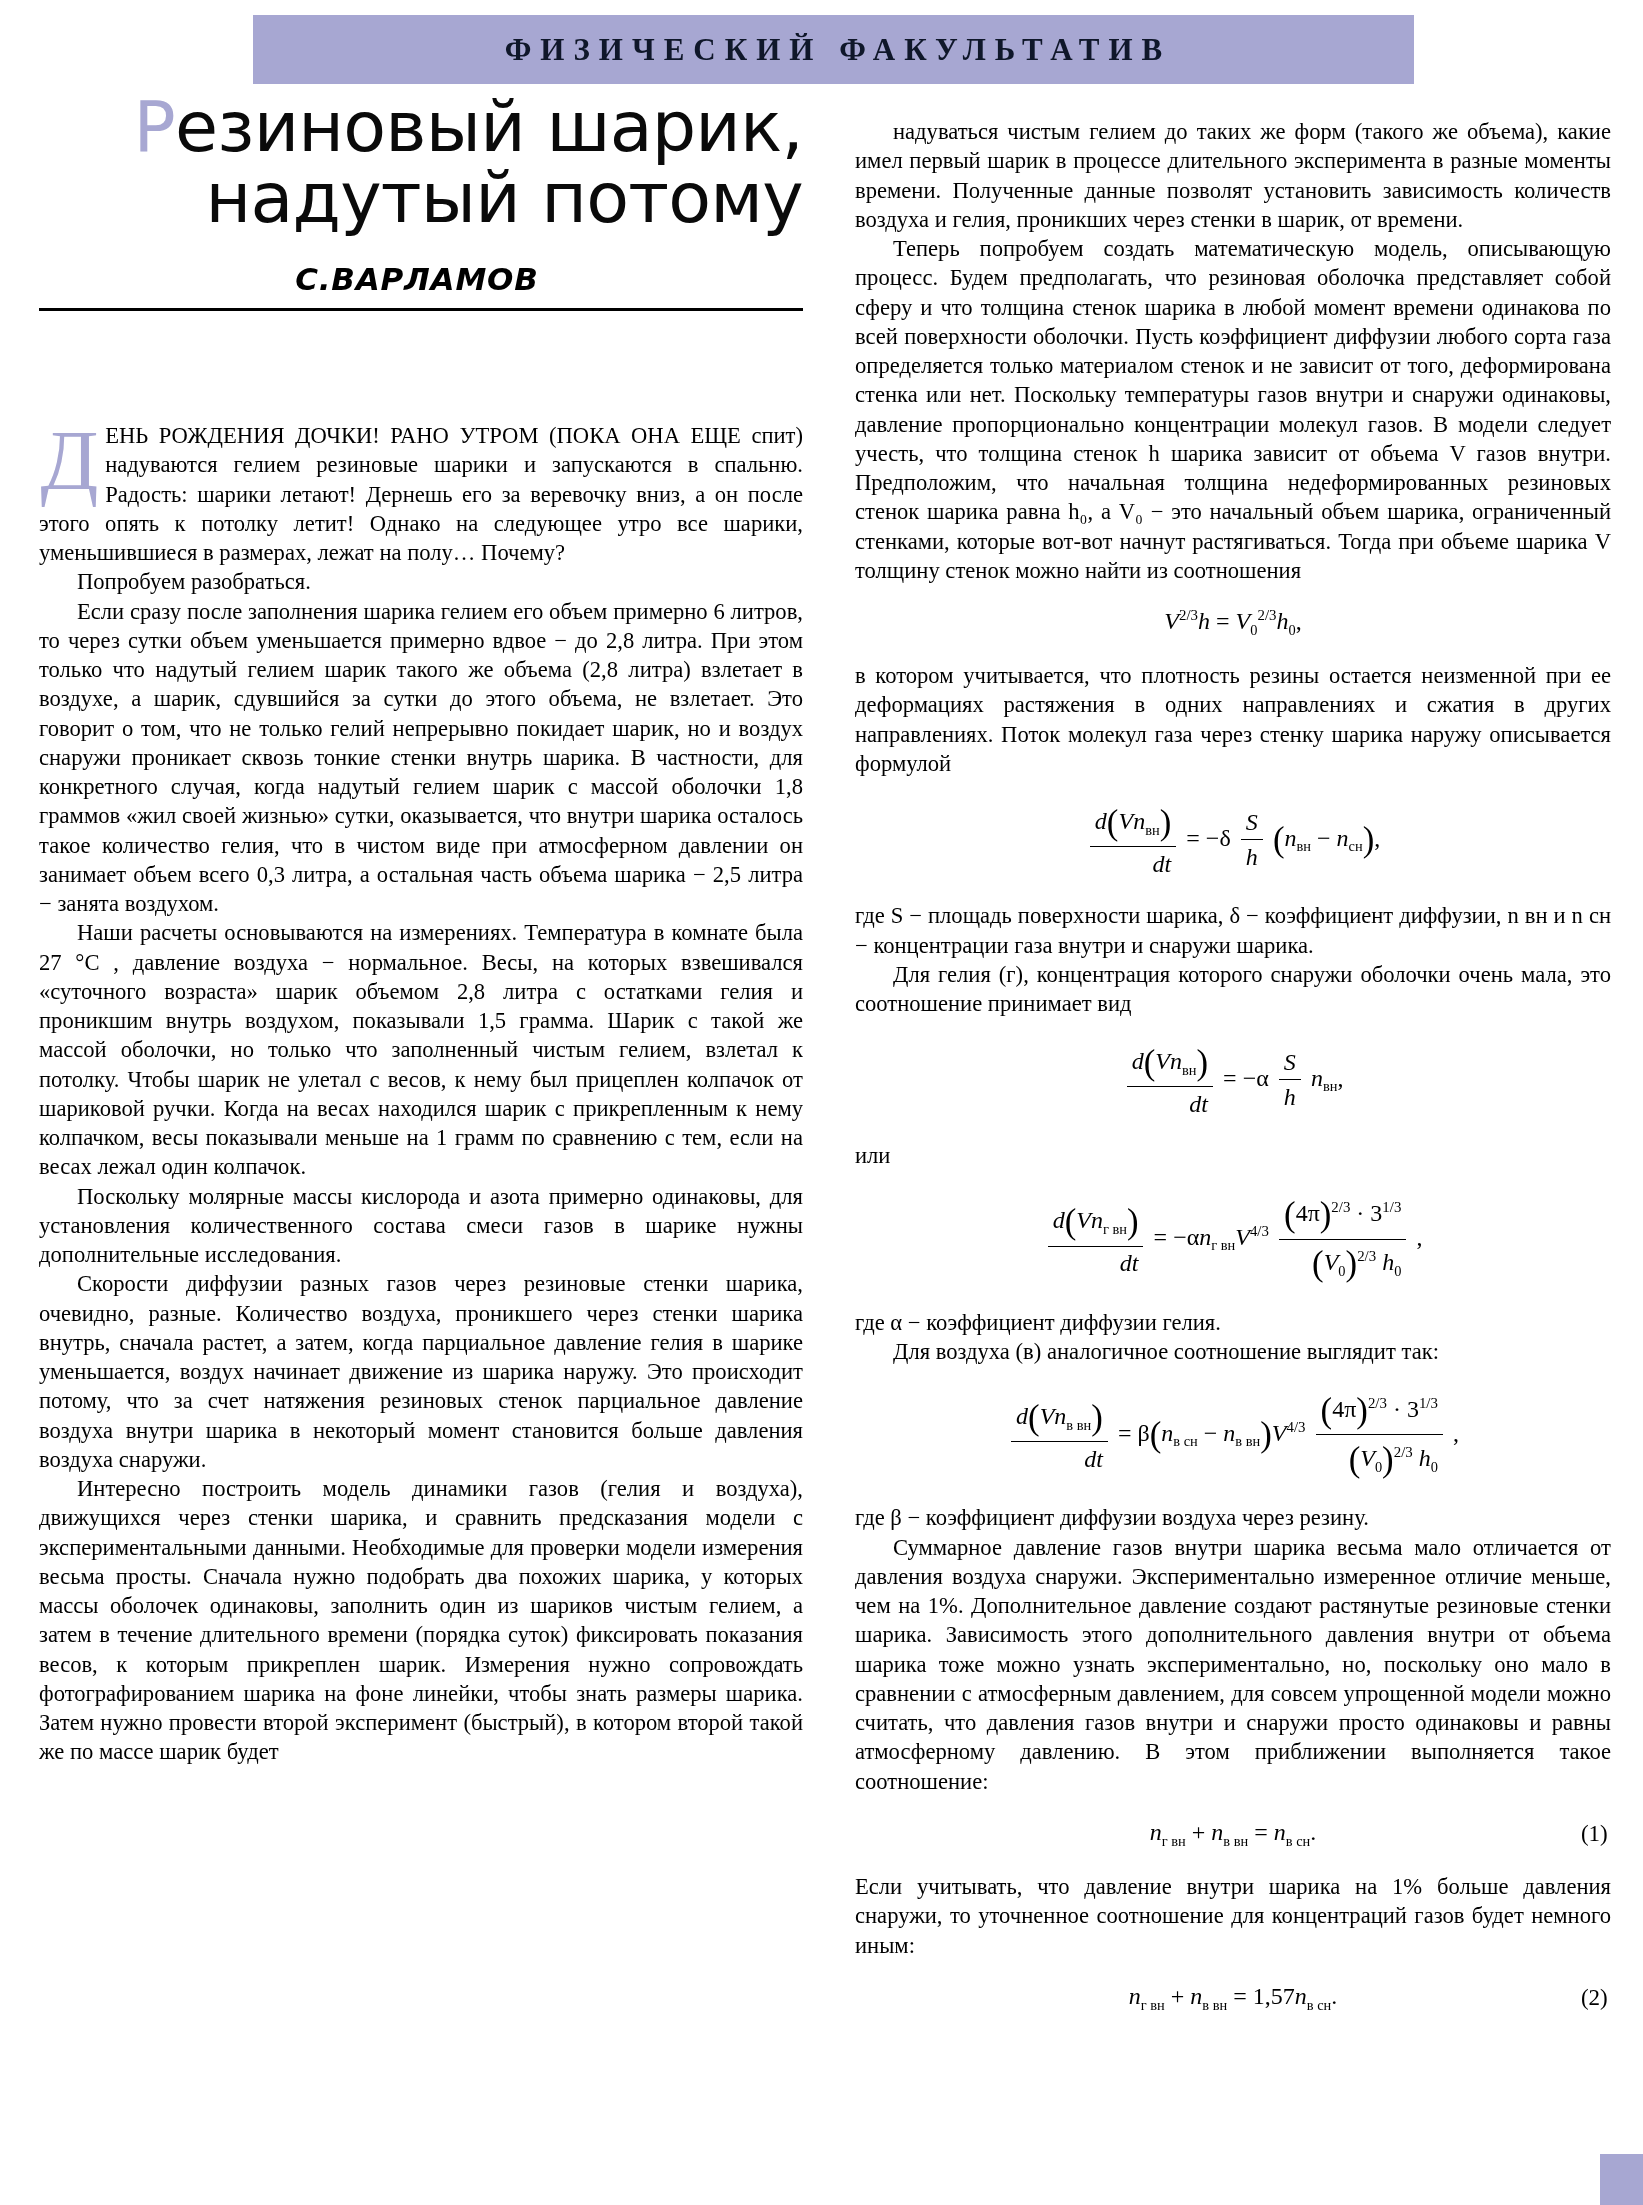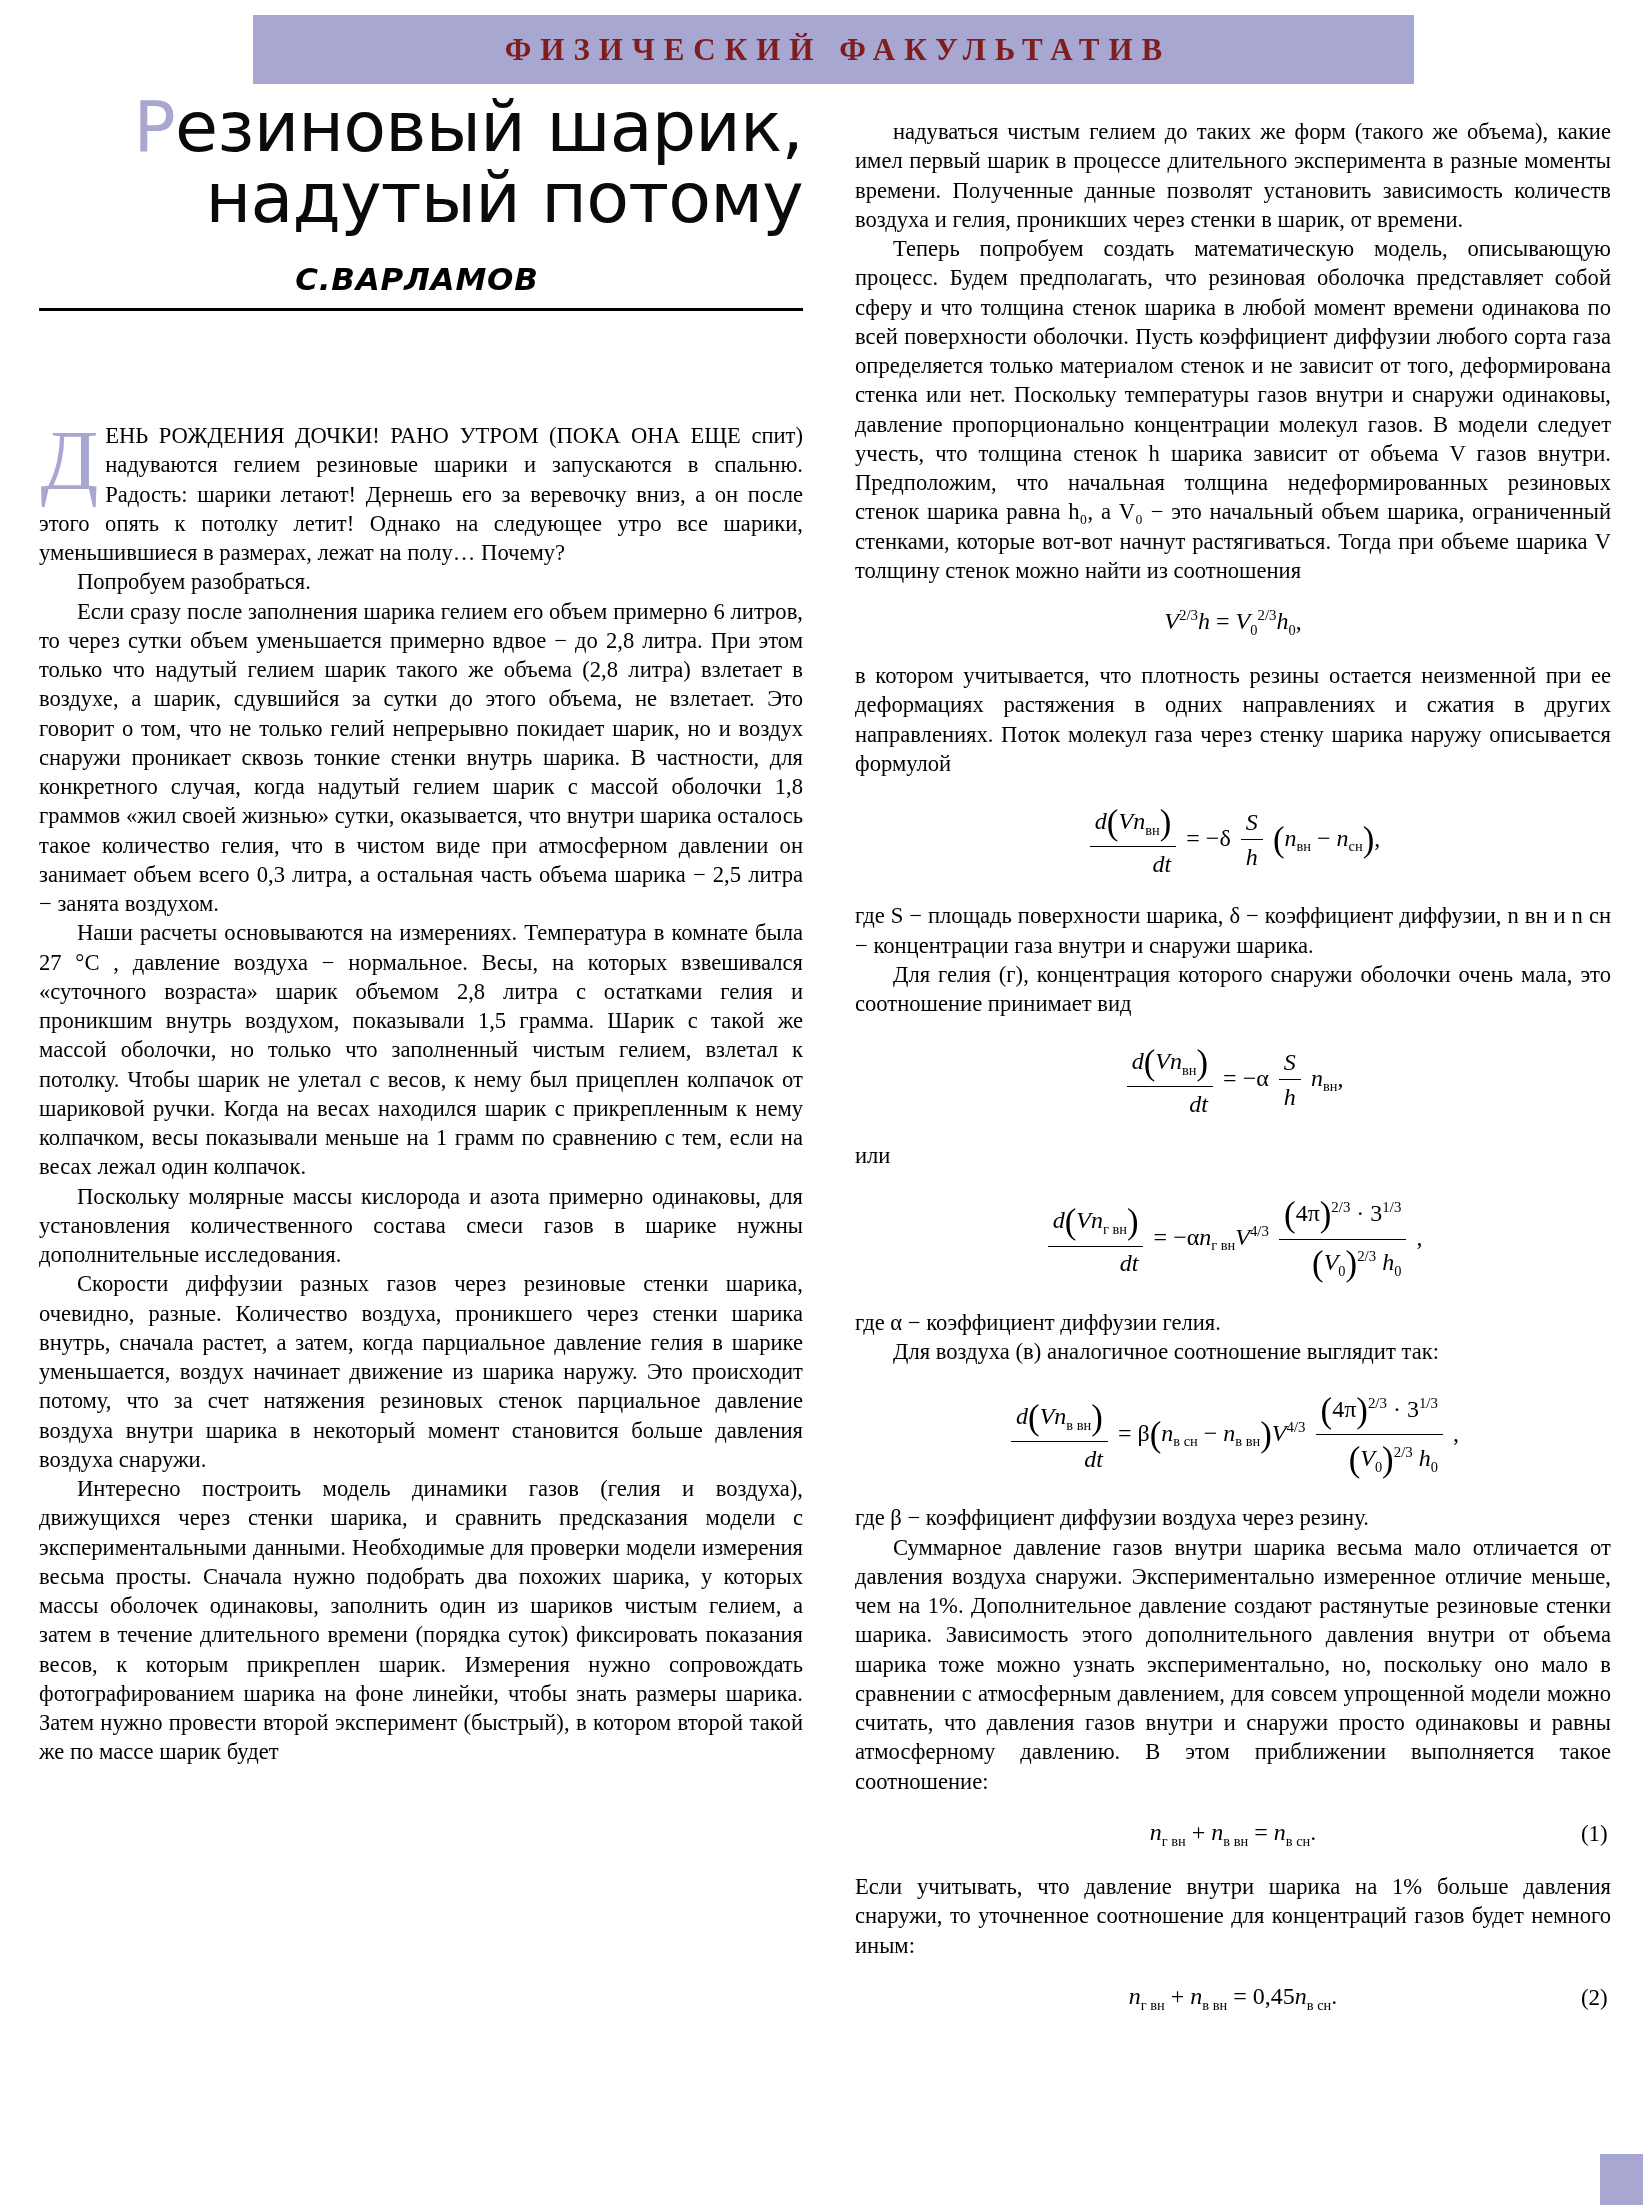--- a/index.html
+++ b/index.html
@@ -31,21 +31,21 @@
     top: 0;
     width: 100%;
     height: 100%;
     display: flex;
     align-items: center;
     justify-content: center;
     font-family: "Liberation Serif", "DejaVu Serif", serif;
     font-weight: bold;
     font-size: 31px;
     letter-spacing: 9px;
-    color: #7f1d1d;
+    color: #0f172a;
     text-indent: 9px;
   }
 
   
   #masthead {
     position: absolute;
     left: 39px;
     top: 92px;
     width: 764px;
   }
@@ -288,20 +288,20 @@
     <span class="num">(1)</span>
   </div>
 
   <p class="noindent"><span>Если учитывать, что давление внутри шарика на 1% больше давления снаружи, то уточненное соотношение для концентраций газов будет немного иным:</span></p>
 
   <div class="eq">
     <span class="mi">n</span><sub class="sb">г вн</sub>
     <span class="up">+</span>
     <span class="mi">n</span><sub class="sb">в вн</sub>
     <span class="up">=</span>
-    <span class="up">0,45</span><span class="mi">n</span><sub class="sb">в сн</sub><span class="up">.</span>
+    <span class="up">1,57</span><span class="mi">n</span><sub class="sb">в сн</sub><span class="up">.</span>
     <span class="num">(2)</span>
   </div>
 
 </div>
 
 <div id="page-corner-block"></div>
 
 
 </body></html>

